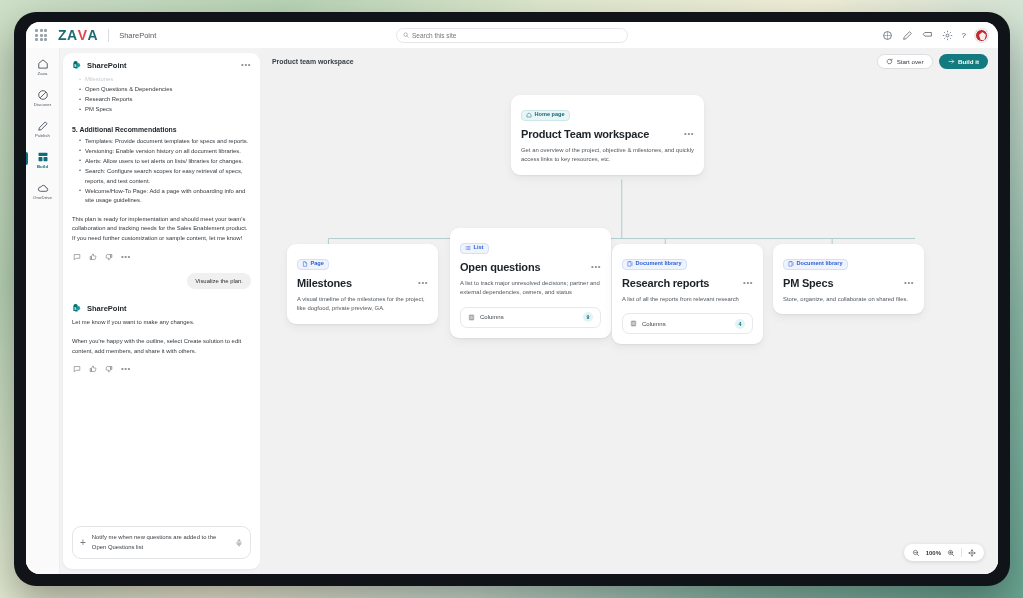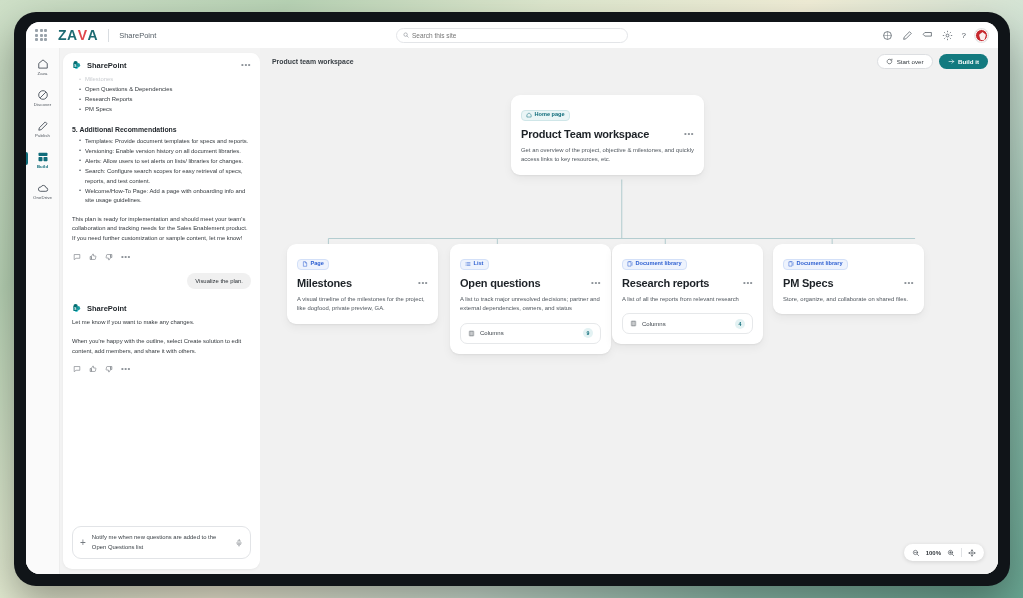--- a/index.html
+++ b/index.html
@@ -417,21 +417,21 @@
             </svg>
             <span>Page</span>
           </div>
           <div class="node-titlerow">
             <span class="node-title">Milestones</span>
             <span class="dots3">•••</span>
           </div>
           <div class="node-desc">A visual timeline of the milestones for the project, like dogfood, private preview, GA.</div>
         </div>
 
-        <div class="node" style="left:190px; top:169px; width:161px;">
+        <div class="node" style="left:190px; top:153px; width:161px;">
           <div class="chip list">
             <svg viewBox="0 0 24 24" fill="none" stroke="currentColor" stroke-width="2.2" stroke-linecap="round">
               <path d="M9 6.4h11M9 12h11M9 17.6h11M4.2 6.4h.02M4.2 12h.02M4.2 17.6h.02"></path>
             </svg>
             <span>List</span>
           </div>
           <div class="node-titlerow">
             <span class="node-title">Open questions</span>
             <span class="dots3">•••</span>
           </div>

